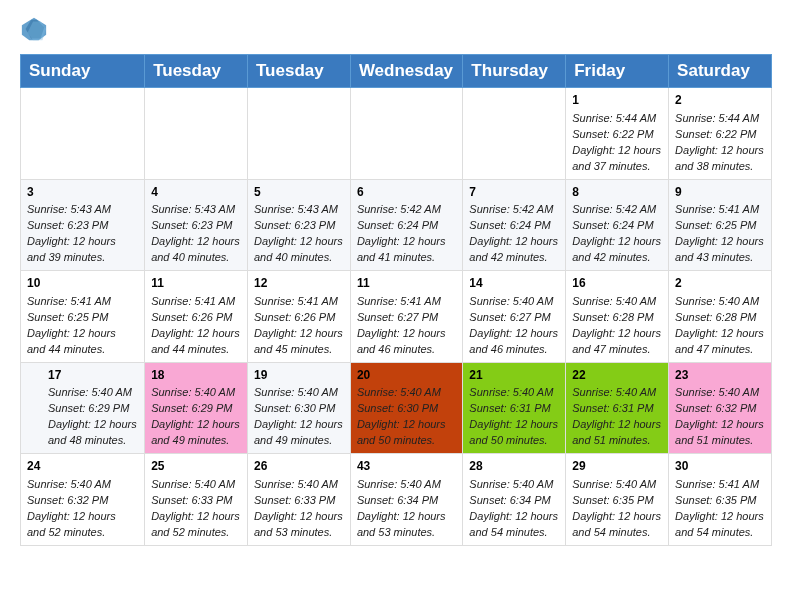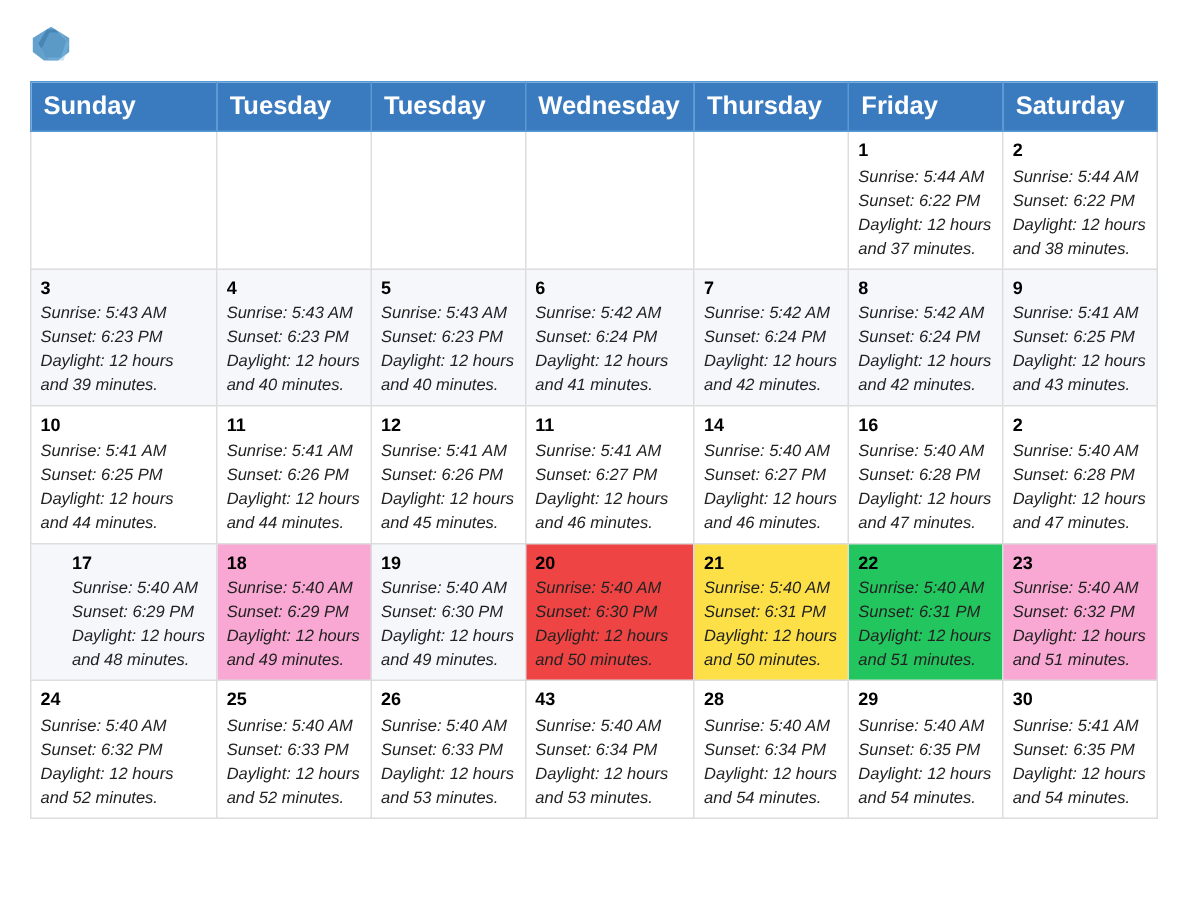--- a/index.html
+++ b/index.html
@@ -193,35 +193,35 @@
 Daylight: 12 hours
 and 49 minutes.</div>
           </td>
           <td style="background: rgb(245, 247, 250);">
             <span class="day-num">19</span>
             <div class="day-info" style="white-space: pre-line;">Sunrise: 5:40 AM
 Sunset: 6:30 PM
 Daylight: 12 hours
 and 49 minutes.</div>
           </td>
-          <td style="background: #ef4444;">
+          <td style="background: #c2410c;">
             <span class="day-num">20</span>
             <div class="day-info" style="white-space: pre-line;">Sunrise: 5:40 AM
 Sunset: 6:30 PM
 Daylight: 12 hours
 and 50 minutes.</div>
           </td>
-          <td style="background: #fde047;">
+          <td style="background: #84cc16;">
             <span class="day-num">21</span>
             <div class="day-info" style="white-space: pre-line;">Sunrise: 5:40 AM
 Sunset: 6:31 PM
 Daylight: 12 hours
 and 50 minutes.</div>
           </td>
-          <td style="background: #22c55e;">
+          <td style="background: #84cc16;">
             <span class="day-num">22</span>
             <div class="day-info" style="white-space: pre-line;">Sunrise: 5:40 AM
 Sunset: 6:31 PM
 Daylight: 12 hours
 and 51 minutes.</div>
           </td>
           <td style="background: #f9a8d4;">
             <span class="day-num">23</span>
             <div class="day-info" style="white-space: pre-line;">Sunrise: 5:40 AM
 Sunset: 6:32 PM

